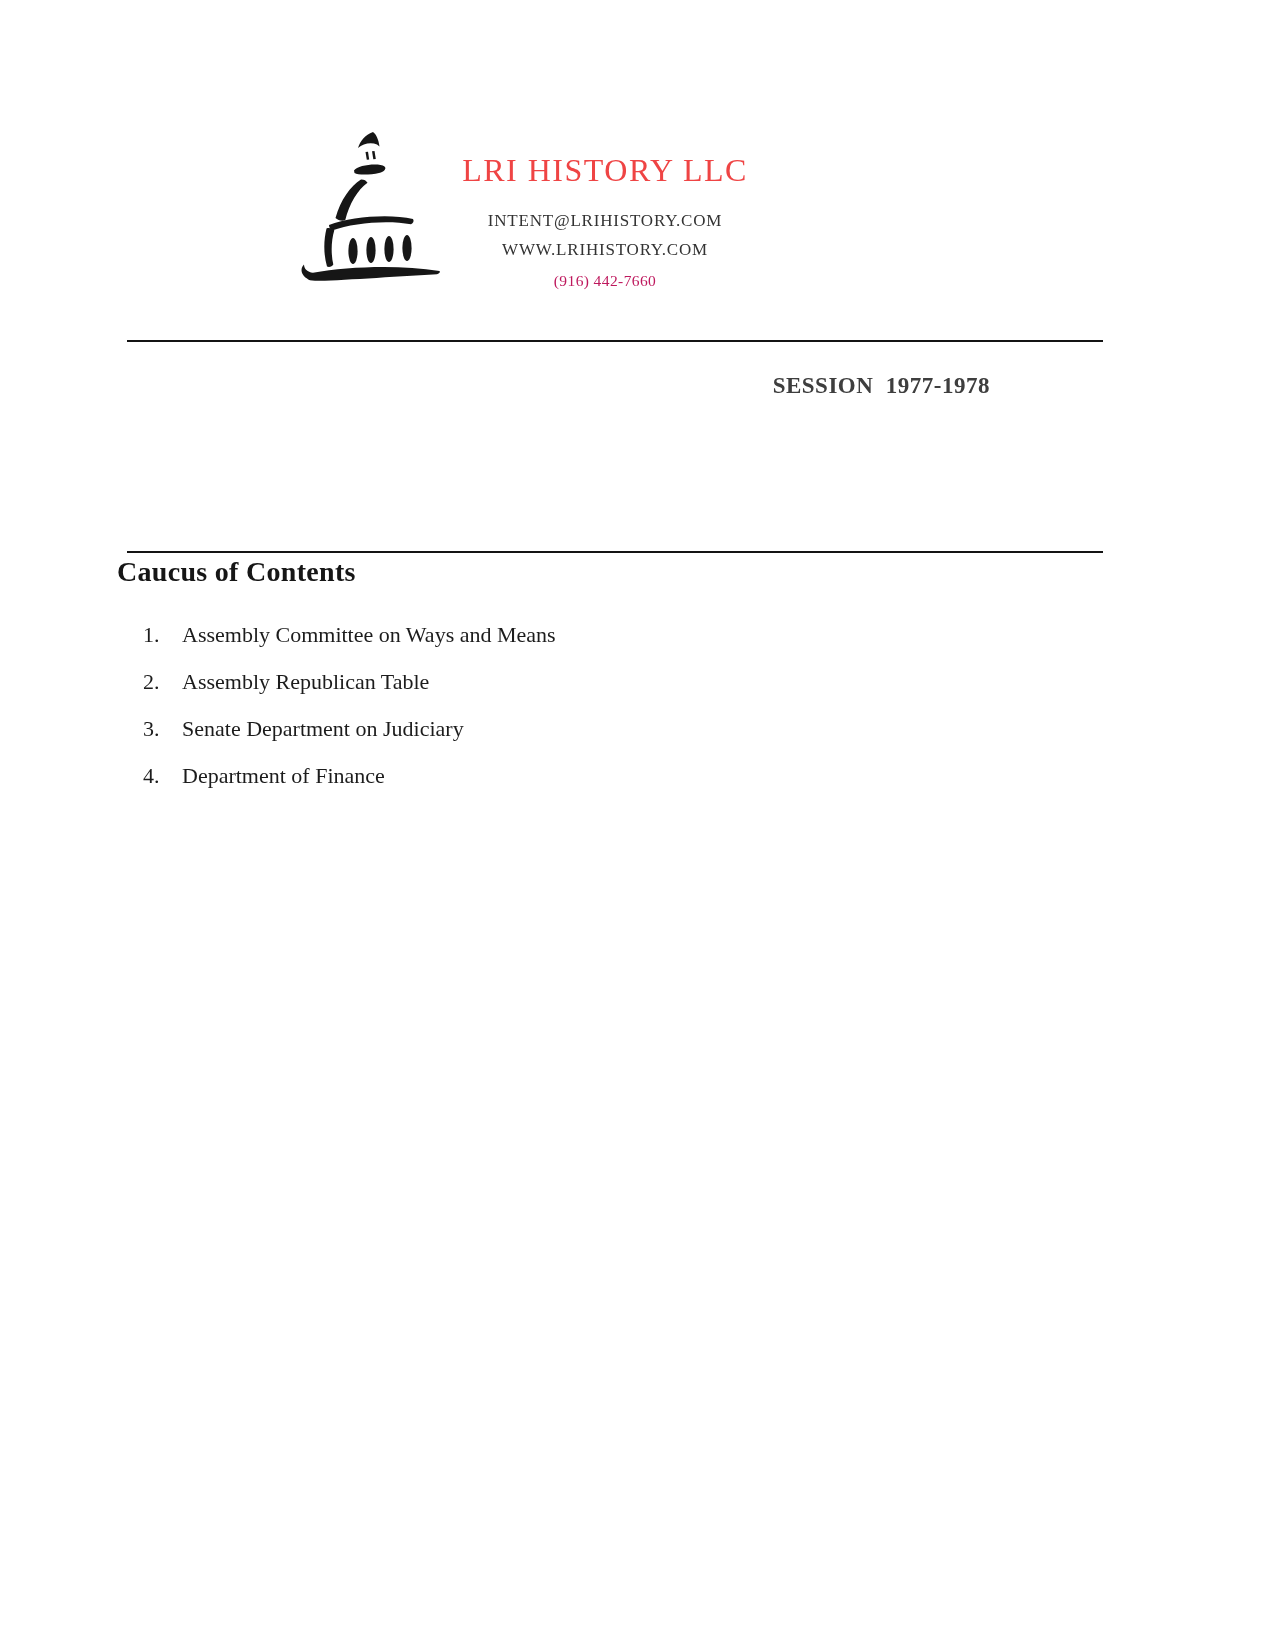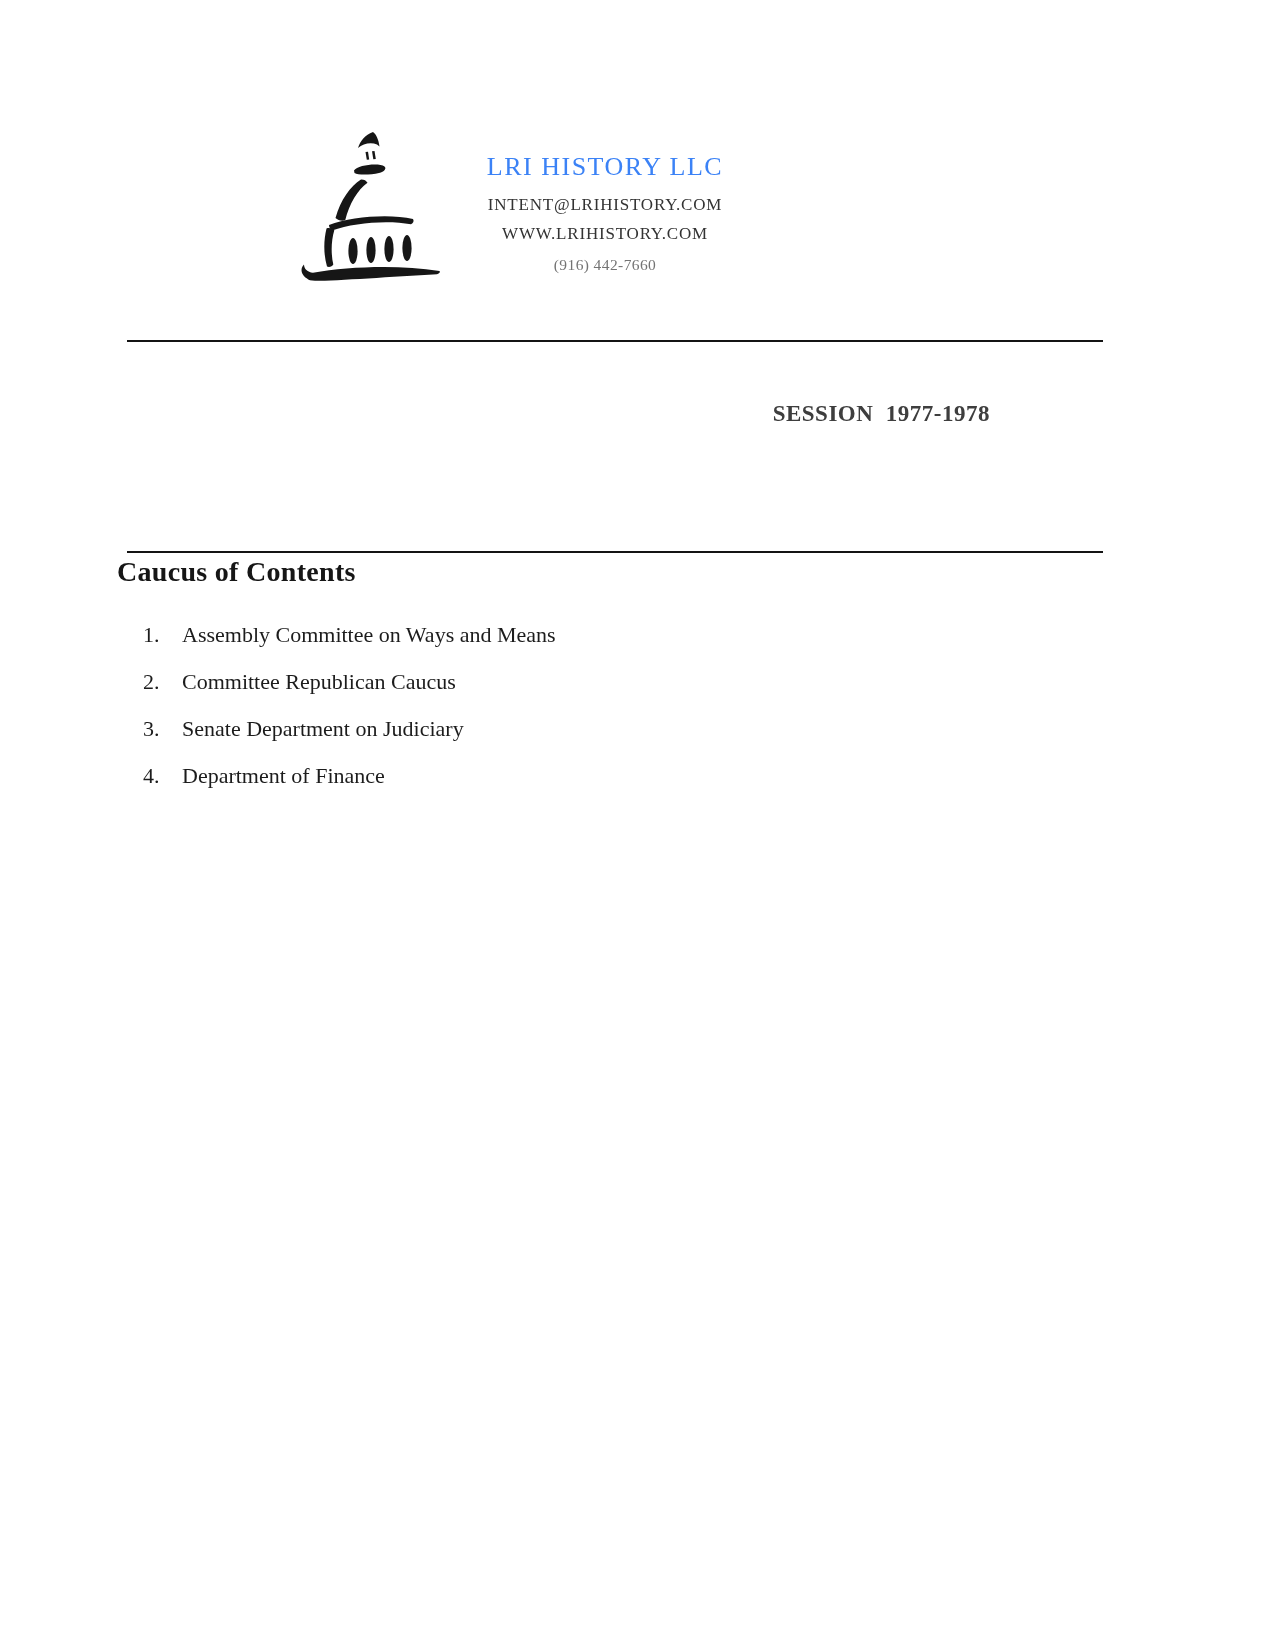--- a/index.html
+++ b/index.html
@@ -26,38 +26,38 @@
   }
   .header-block {
     position: absolute;
     left: 400px;
     top: 152px;
     width: 410px;
     text-align: center;
     color: #2e2e2e;
   }
   .company-name {
-    font-size: 26px;
+    font-size: 32px;
     letter-spacing: 1.5px;
-    color: #3b82f6;
-    margin: 0 0 13px 0;
+    color: #ef4444;
+    margin: 0 0 22px 0;
     white-space: nowrap;
   }
   .contact-line {
     font-size: 17px;
     letter-spacing: 0.8px;
     color: #333333;
     margin: 9px 0;
     white-space: nowrap;
     text-align: center;
   }
   .phone-line {
     font-size: 15.5px;
     letter-spacing: 0.4px;
-    color: #737373;
+    color: #be185d;
     margin: 12px 0 0 0;
     white-space: nowrap;
   }
 
   
   .rule {
     position: absolute;
     left: 127px;
     width: 976px;
     height: 2px;
@@ -72,21 +72,21 @@
     left: 500px;
     top: 366px;
     width: 490px;
     text-align: right;
     color: #3e3e3e;
     font-weight: bold;
     font-size: 23px;
     line-height: 40px;
     letter-spacing: 0.5px;
   }
-  .session-line { white-space: pre; margin-top: 28px; }
+  .session-line { white-space: pre; }
 
   
   .toc-title {
     position: absolute;
     left: 117px;
     top: 556px;
     font-size: 28px;
     font-weight: bold;
     color: #161616;
     letter-spacing: 0.3px;
@@ -158,21 +158,21 @@
 
   <h1 class="toc-title">Caucus of Contents</h1>
 
   <div class="toc-list">
     <div class="toc-item">
       <span class="toc-num">1.</span>
       <span class="toc-label">Assembly Committee on Ways and Means</span>
     </div>
     <div class="toc-item">
       <span class="toc-num">2.</span>
-      <span class="toc-label">Committee Republican Caucus</span>
+      <span class="toc-label">Assembly Republican Table</span>
     </div>
     <div class="toc-item">
       <span class="toc-num">3.</span>
       <span class="toc-label">Senate Department on Judiciary</span>
     </div>
     <div class="toc-item">
       <span class="toc-num">4.</span>
       <span class="toc-label">Department of Finance</span>
     </div>
   </div>

